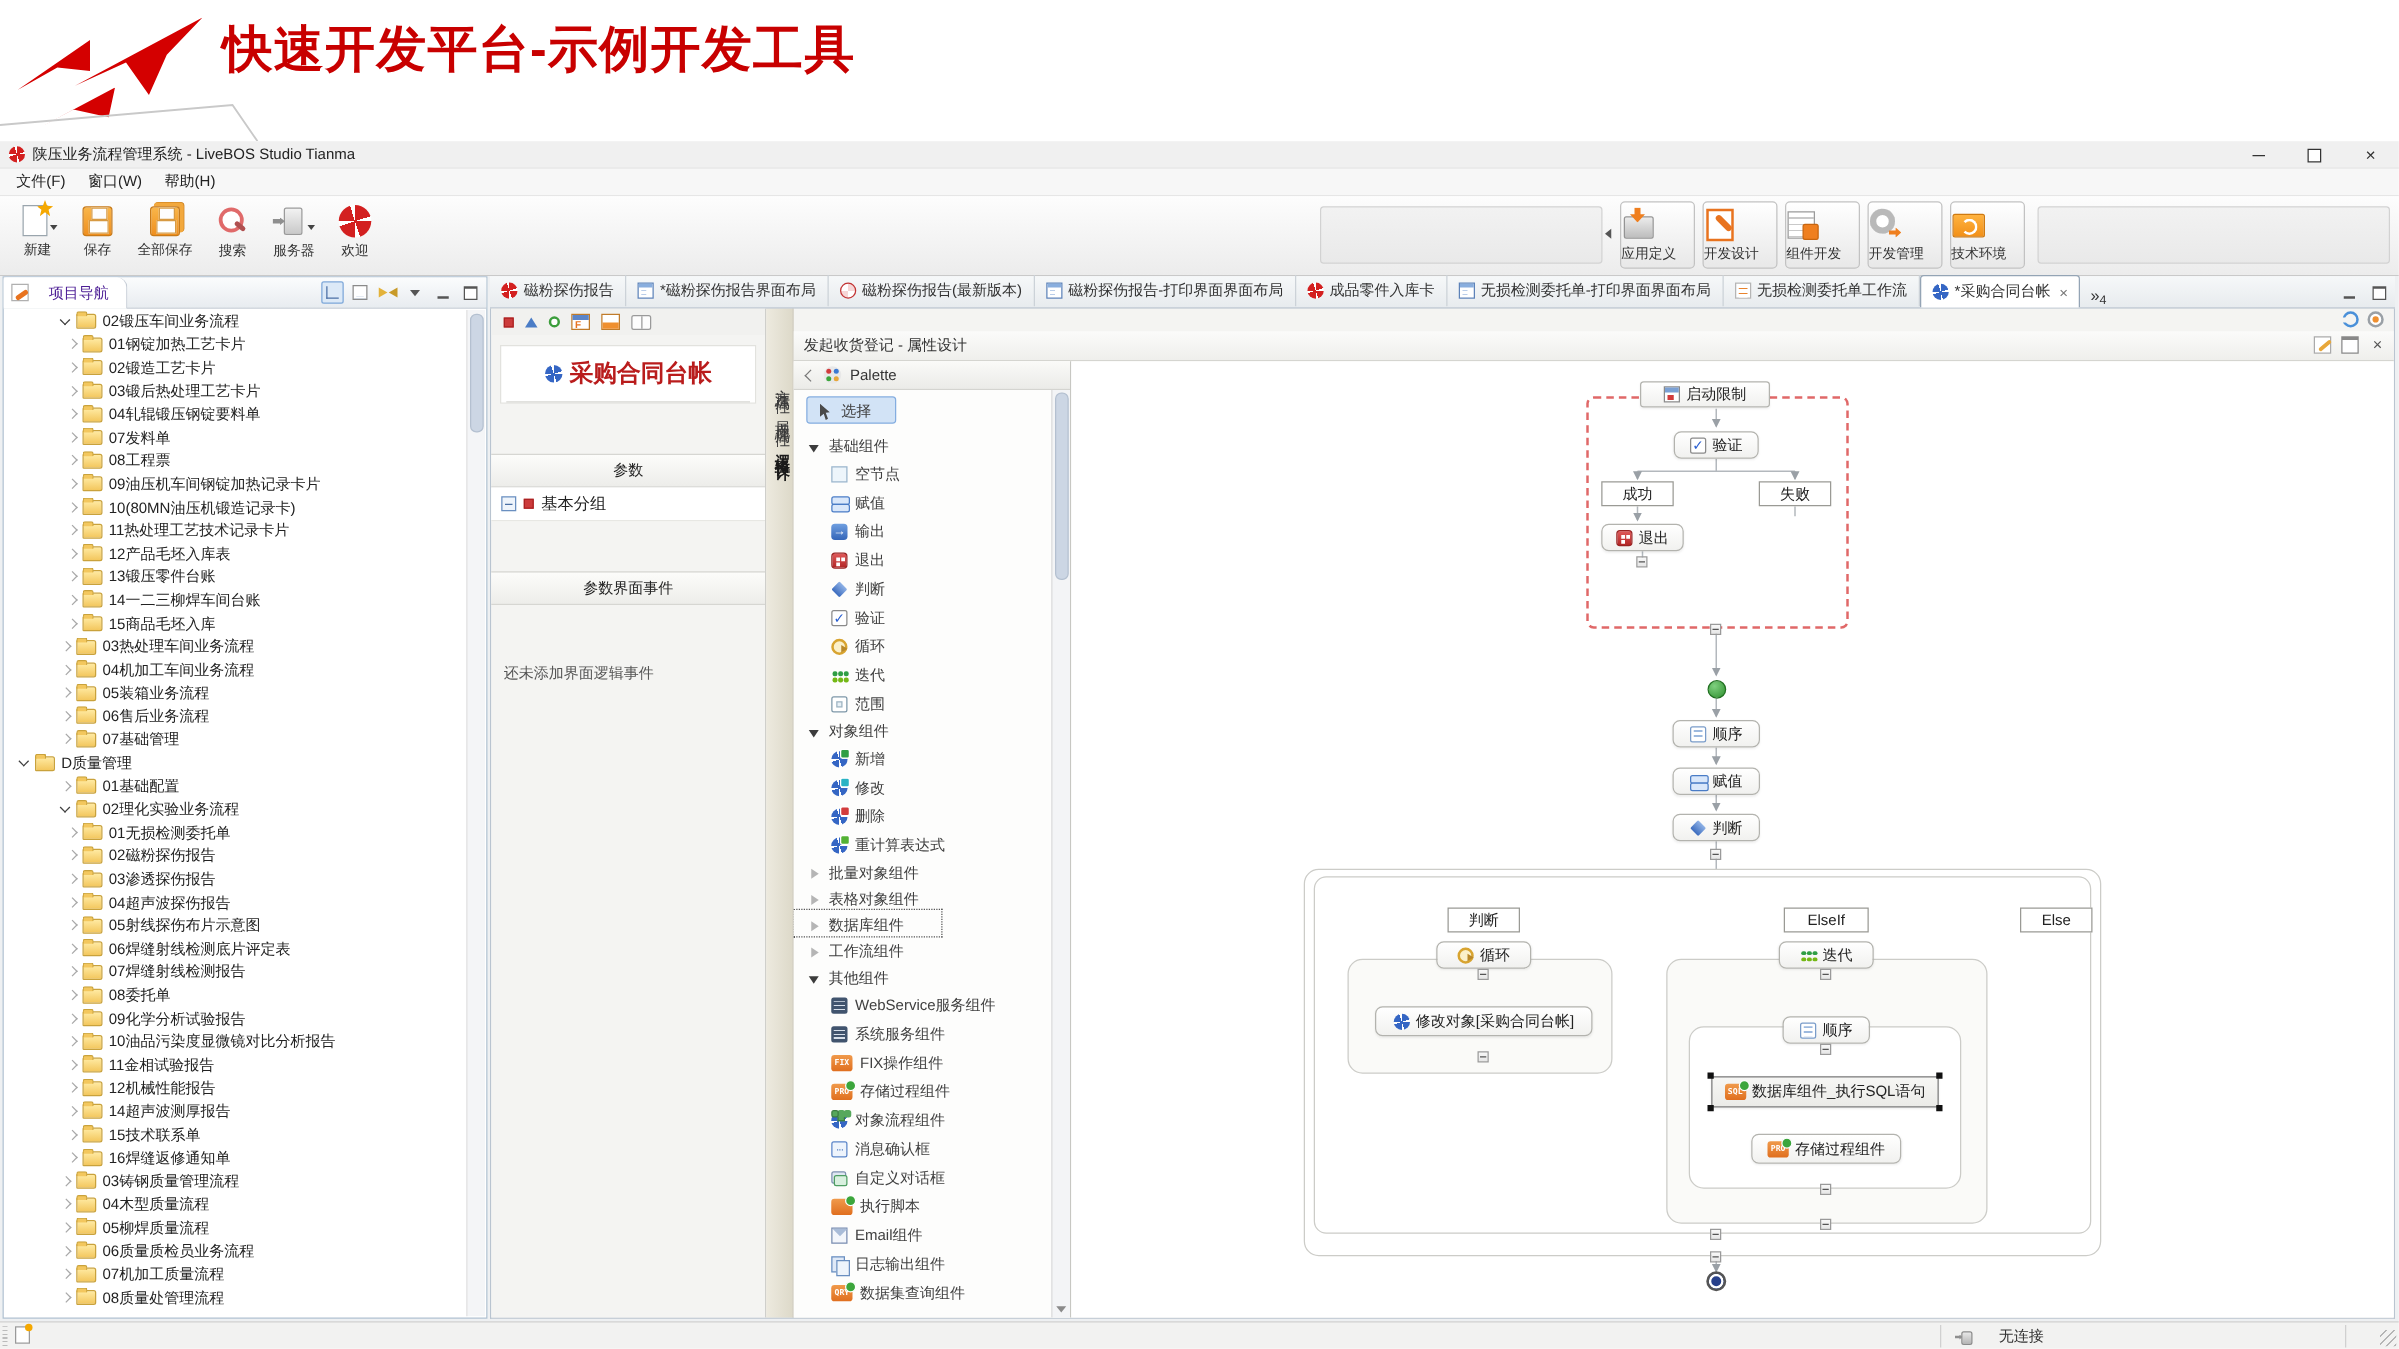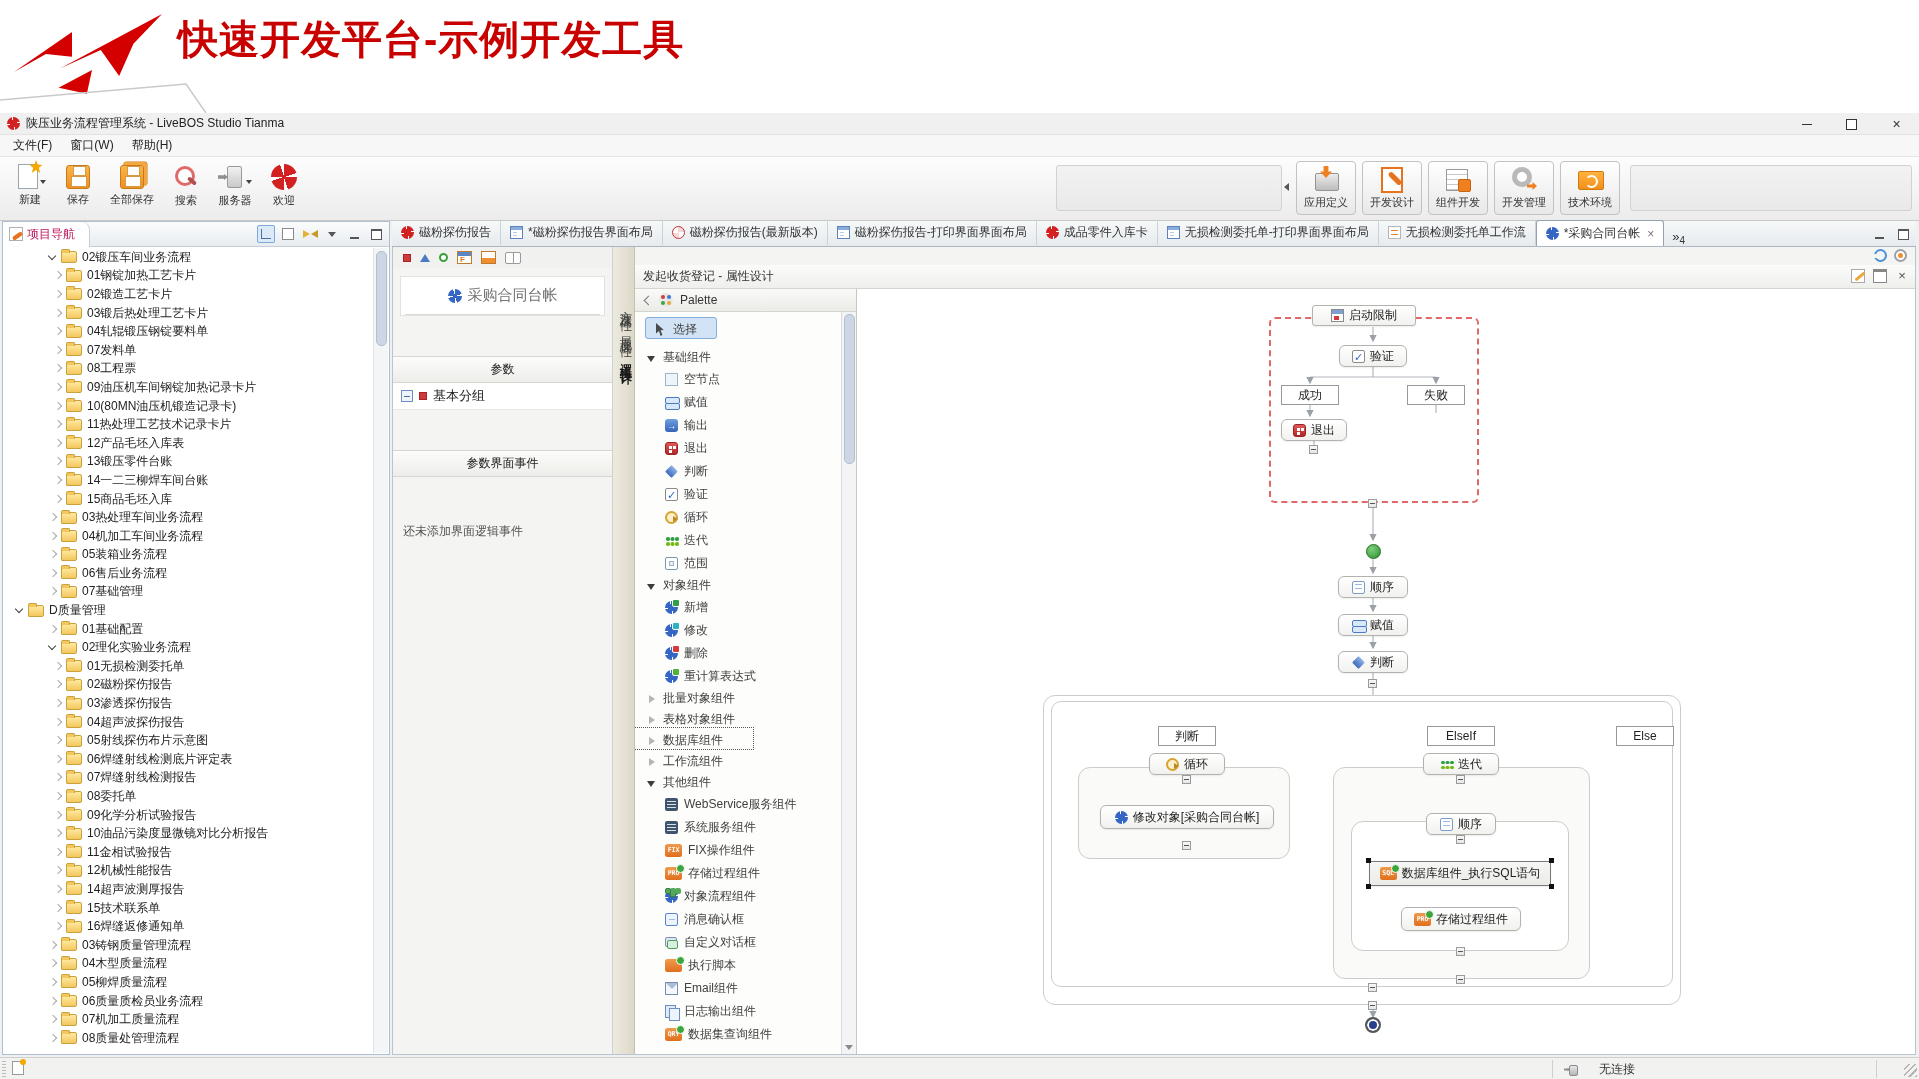--- a/index.html
+++ b/index.html
@@ -27,21 +27,21 @@
   
   #toolbar{position:absolute;left:0;top:157px;width:1919px;height:64px;background:linear-gradient(#fdfdfd,#ececec);border-bottom:1px solid #c9c9c9}
   #tleft{position:absolute;left:6px;top:2px;display:flex;align-items:flex-start}
   .tbtn{display:flex;flex-direction:column;align-items:center;gap:3px;padding:5px 8px 2px;min-width:48px}
   .tbtn .lab,.rbtn .lab{font-size:11px;color:#333;white-space:nowrap}
   .bigic{width:26px;height:26px;position:relative;display:inline-block}
   .iconrow{display:flex;align-items:center;gap:2px}
   .ddarr{display:none;width:0;height:0;border-left:3.5px solid transparent;border-right:3.5px solid transparent;border-top:4px solid #444;margin-top:10px}
   .tbtn[data-dd="true"] .ddarr{display:block}
   #tright{position:absolute;left:1296px;top:4px;display:flex;gap:6px}
-  .rbtn{width:60px;height:54px;border:1px solid #c2c2c2;border-radius:4px;background:linear-gradient(#ffffff,#e8e8e8);display:flex;flex-direction:column;align-items:center;justify-content:center;gap:3px}
+  .rbtn{width:60px;height:54px;border:1px solid #c2c2c2;border-radius:4px;background:linear-gradient(#ffffff,#e8e8e8);display:flex;flex-direction:column;align-items:flex-start;justify-content:center;gap:3px}
   .tslot{position:absolute;top:8px;height:46px;border:1px solid #d2d2d2;border-radius:3px;background:linear-gradient(#f2f2f2,#e9e9e9)}
   .tcollapse{position:absolute;left:1284px;top:26px;width:0;height:0;border-top:4px solid transparent;border-bottom:4px solid transparent;border-right:5px solid #555}
   
   [data-bicon="new"]{border:1px solid #9aa5ad;background:#fff;width:20px;height:25px;margin-left:3px}
   [data-bicon="new"]::after{content:"";position:absolute;right:-6px;top:-5px;width:13px;height:13px;background:#f5a800;clip-path:polygon(50% 0,63% 35%,100% 38%,72% 60%,82% 100%,50% 76%,18% 100%,28% 60%,0 38%,37% 35%)}
   [data-bicon="save"],[data-bicon="save-all"]{background:linear-gradient(#f9b64a,#ef8f1f);border:1px solid #c87a18;border-radius:3px;width:24px;height:24px;margin-top:1px}
   [data-bicon="save"]::before,[data-bicon="save-all"]::before{content:"";position:absolute;left:6px;top:0;width:11px;height:8px;background:#fdfdfd;border:1px solid #d79a43}
   [data-bicon="save"]::after,[data-bicon="save-all"]::after{content:"";position:absolute;left:4px;bottom:1px;width:14px;height:9px;background:#fff;border:1px solid #d79a43}
   [data-bicon="save-all"]{box-shadow:3px -3px 0 #f2a83d,3.5px -3.5px 0 #c87a18}
   [data-bicon="search"]::before{content:"";position:absolute;left:2px;top:2px;width:14px;height:14px;border:3px solid #e06a6a;border-radius:50%;background:#fff}
@@ -57,21 +57,21 @@
   [data-bicon="component-dev"]::after{content:"";position:absolute;right:0;bottom:0;width:11px;height:11px;background:#ef7f1f;border:1px solid #c8650e;border-radius:2px}
   [data-bicon="dev-manage"]::before{content:"";position:absolute;left:1px;top:1px;width:20px;height:20px;border-radius:50%;background:repeating-conic-gradient(#c4c4c4 0 25deg,#8f8f8f 25deg 45deg);box-shadow:inset 0 0 0 5px #b9b9b9,inset 0 0 0 20px #fff}
   [data-bicon="dev-manage"]::after{content:"";position:absolute;right:0;bottom:2px;width:10px;height:8px;background:#ef7f1f;clip-path:polygon(0 30%,55% 30%,55% 0,100% 50%,55% 100%,55% 70%,0 70%)}
   [data-bicon="tech-env"]::before{content:"";position:absolute;left:1px;top:5px;width:24px;height:17px;background:linear-gradient(#ffb340,#f29018);border:1px solid #cf7a10;border-radius:2px}
   [data-bicon="tech-env"]::after{content:"";position:absolute;left:8px;top:9px;width:9px;height:9px;border:2px solid #fff;border-radius:50%;border-left-color:transparent}
   
   #main{position:absolute;left:0;top:221px;width:1919px;height:836px;background:#eef0f2}
   
   #sidebar{position:absolute;left:2px;top:0;width:388px;height:834px;border:1px solid #aebfcf;background:#fff}
   .viewhead{position:relative;height:25px;background:linear-gradient(#fbfcfd,#e8ecf0);border-bottom:1px solid #c6cdd6;display:flex;align-items:center}
-  .viewtab{display:flex;align-items:center;gap:4px;background:#fff;height:25px;padding:0 14px 0 6px;border-right:1px solid #c6cdd6;border-radius:2px 8px 0 0;font-size:12px;color:#be185d}
+  .viewtab{display:flex;align-items:center;gap:16px;background:#fff;height:25px;padding:0 14px 0 6px;border-right:1px solid #c6cdd6;border-radius:2px 8px 0 0;font-size:12px;color:#4c1d95}
   .vicon{width:14px;height:14px;position:relative;background:#fff;border:1px solid #b0b0b0}
   .vicon::after{content:"";position:absolute;left:2px;top:6px;width:11px;height:4px;background:#e8731f;border-radius:2px;transform:rotate(-35deg)}
   .vh-icons{position:absolute;right:4px;top:3px;display:flex;align-items:center;gap:4px}
   .sic{width:18px;height:18px;position:relative;display:flex;align-items:center;justify-content:center}
   .sic-tree{background:#dcE9f7;border:1px solid #7da7d9;border-radius:2px}
   .sic-tree::before{content:"";width:9px;height:9px;border-left:1px solid #4a6fa5;border-bottom:1px solid #4a6fa5}
   .sic-collapse::before{content:"";width:10px;height:10px;border:1px solid #8a8a8a;background:#fff;box-shadow:inset 0 0 0 2px #fff,inset 0 -4px 0 -2px #6a8fc0}
   .sic-sync::before{content:"";width:0;height:0;border-top:4px solid transparent;border-bottom:4px solid transparent;border-left:7px solid #e3b23a;margin-right:1px}
   .sic-sync::after{content:"";width:0;height:0;border-top:4px solid transparent;border-bottom:4px solid transparent;border-right:7px solid #c89a28}
   .sic-menu::before{content:"";width:0;height:0;border-left:4px solid transparent;border-right:4px solid transparent;border-top:5px solid #555}
@@ -111,21 +111,21 @@
   .mi-green{width:9px;height:9px;border:2px solid #3c9e3c;border-radius:50%;background:#fff}
   .mi-winf{width:15px;height:13px;border:1px solid #c07b2a;background:#fff}
   .mi-winf::before{content:"";position:absolute;left:0;right:0;top:0;height:4px;background:#5b85c9}
   .mi-winf::after{content:"F";position:absolute;left:2px;top:3px;font-size:8px;color:#e8731f;font-weight:bold}
   .mi-wind{width:15px;height:13px;border:1px solid #c07b2a;background:#fff}
   .mi-wind::before{content:"";position:absolute;left:0;right:0;bottom:0;height:5px;background:#ef8f2f}
   .mi-book{width:16px;height:12px;border:1px solid #9a9a9a;background:#fdfdfd;border-radius:2px}
   .mi-book::before{content:"";position:absolute;left:7px;top:0;bottom:0;width:1px;background:#9a9a9a}
   .objtitle{margin:8px 7px 0;background:#fff;border:1px solid #e2e2de;padding:9px 4px 0}
   .objtitle .inner{display:flex;align-items:center;justify-content:center;gap:6px;padding-bottom:9px;border-bottom:1px solid #d8d8d4}
-  .objtitle .txt{font-size:15px;font-weight:normal;color:#737373}
+  .objtitle .txt{font-size:19px;font-weight:bold;color:#b91c1c}
   .mbox{margin:22px 7px 0;background:#fff;border:1px solid #e0e0dc;padding:9px 8px 10px}
   .mrow1{display:flex;align-items:center;gap:6px;font-size:12.5px;color:#333}
   .diamond{width:8px;height:8px;background:linear-gradient(#f0cf62,#d8a52e);transform:rotate(45deg);flex:none}
   .mic{width:13px;height:13px;position:relative;opacity:.75}
   .mic-flag::before{content:"";position:absolute;left:2px;top:1px;width:8px;height:6px;background:#fff;border:1px solid #555;clip-path:polygon(0 0,100% 0,70% 50%,100% 100%,0 100%)}
   .mic-flag::after{content:"";position:absolute;left:2px;top:1px;width:1px;height:11px;background:#555}
   .mic-move::before{content:"";position:absolute;left:5px;top:1px;width:2px;height:10px;background:#999}
   .mic-move::after{content:"";position:absolute;left:1px;top:5px;width:10px;height:2px;background:#999}
   .mic-redo::before{content:"";position:absolute;left:1px;top:3px;width:9px;height:7px;border:1.5px solid #777;border-bottom:none;border-radius:6px 6px 0 0}
   .mic-redo::after{content:"";position:absolute;right:0;top:7px;border-left:3px solid transparent;border-right:3px solid transparent;border-top:5px solid #777}

